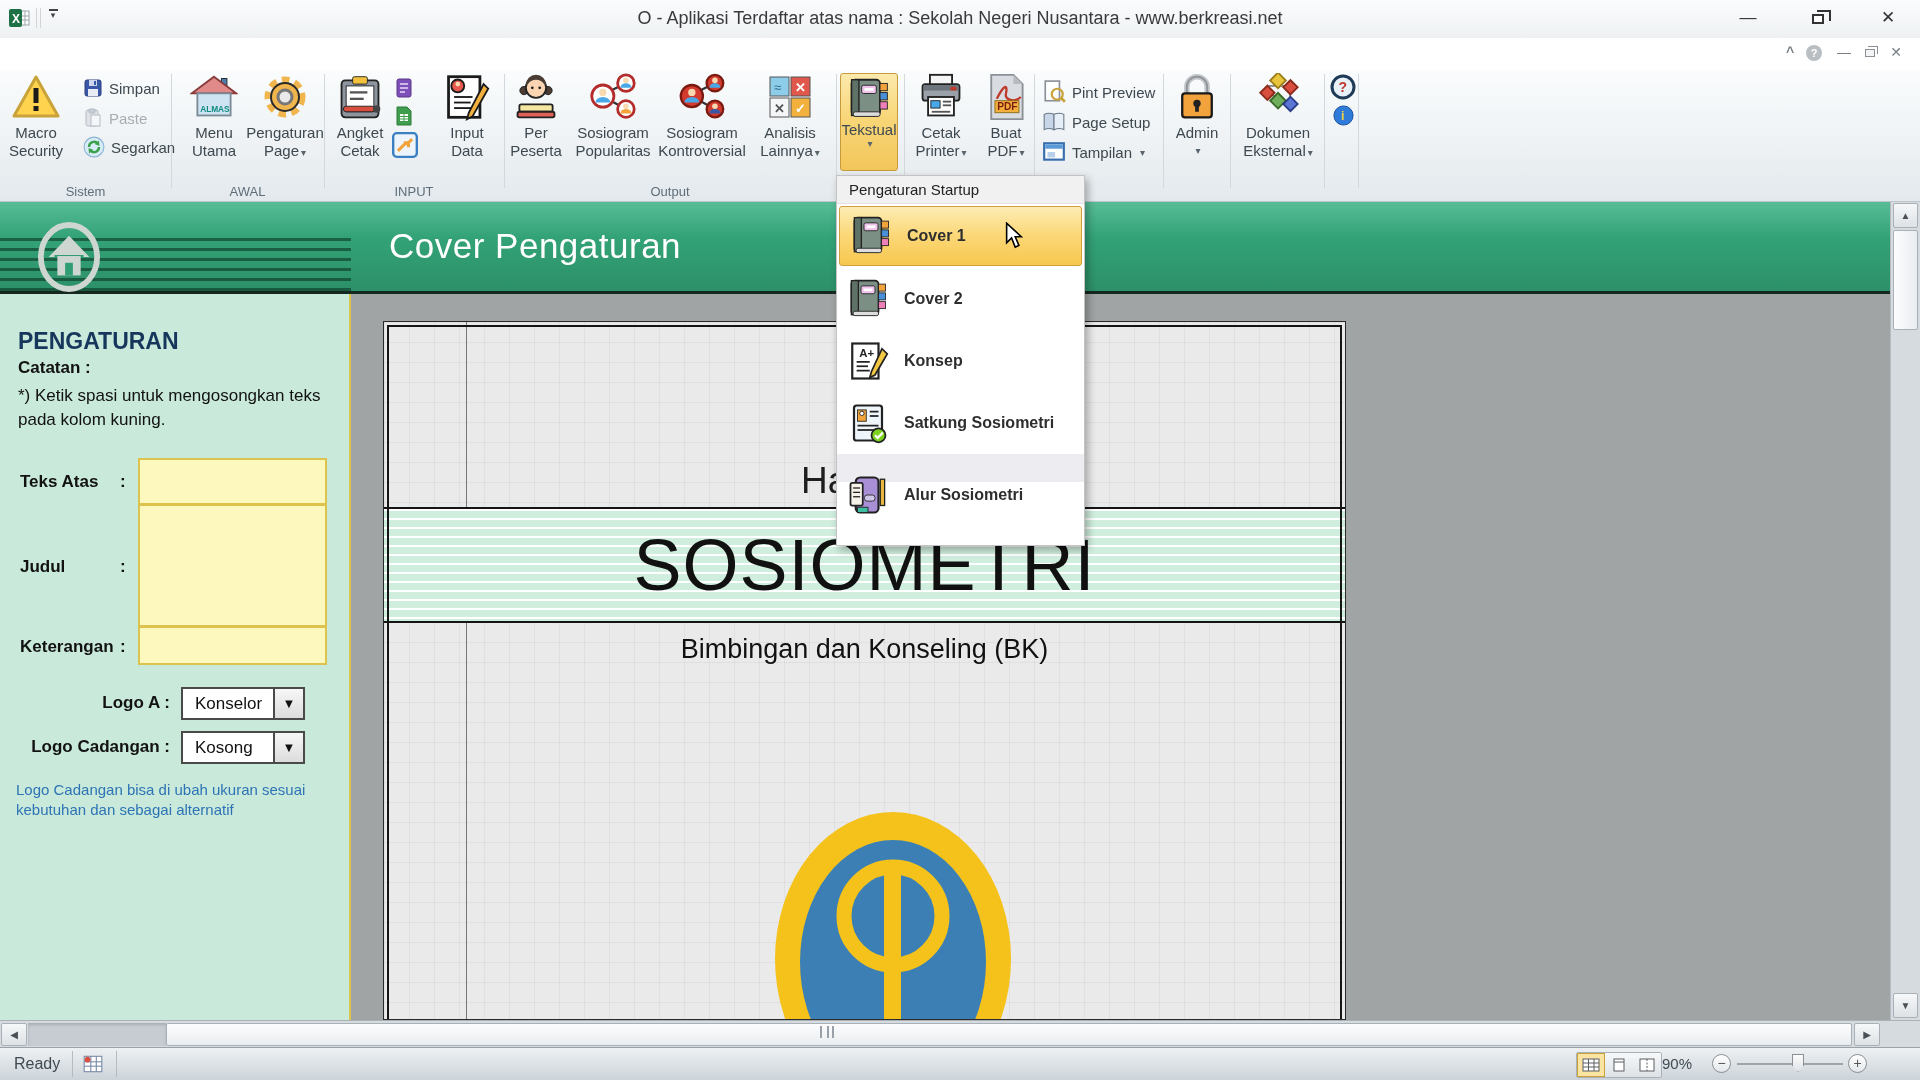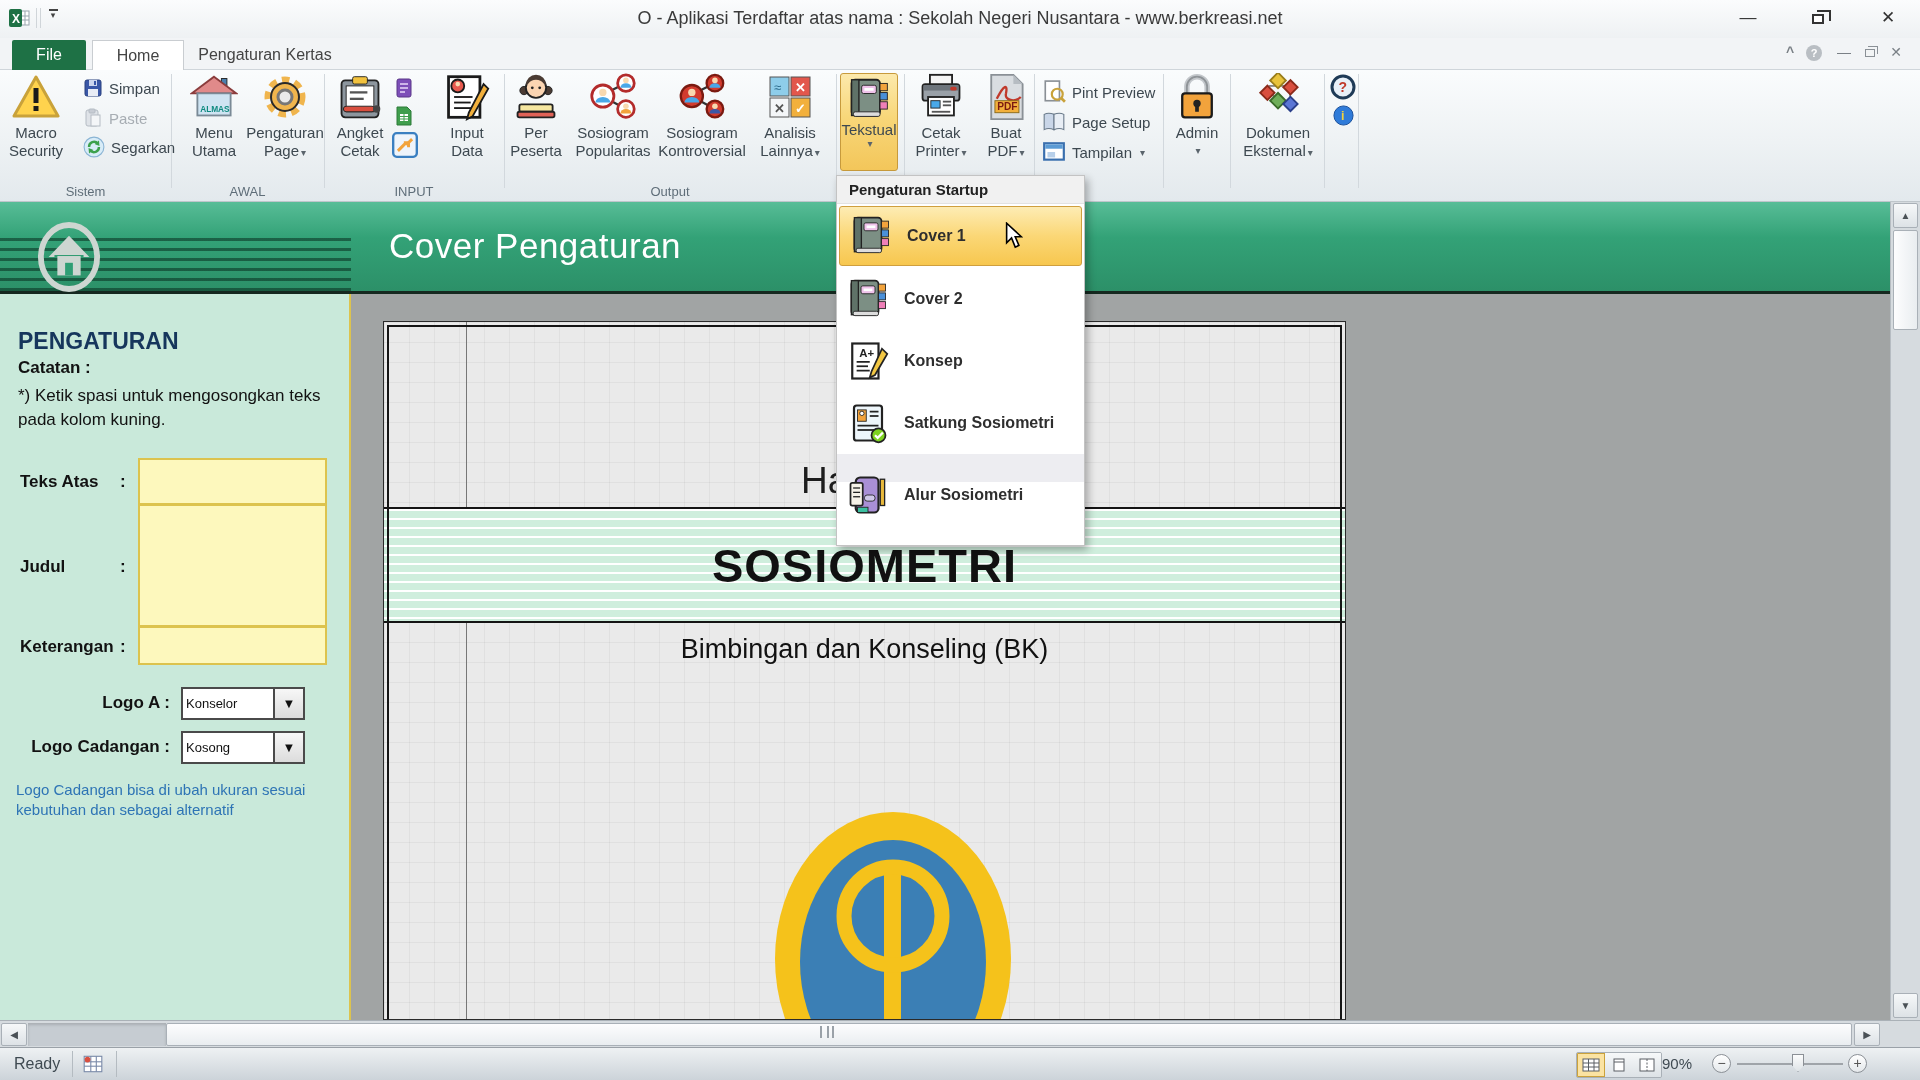--- a/index.html
+++ b/index.html
@@ -28,50 +28,50 @@
 .bigbtn{position:absolute;top:3px;display:flex;flex-direction:column;align-items:center;font-size:15px;color:#3d4850;line-height:18px;text-align:center}
 .bigbtn svg{width:48px;height:48px;margin-bottom:3px;flex:none}
 .smr{position:absolute;display:flex;align-items:center;gap:6px;font-size:15px;color:#3d4850;white-space:nowrap}
 .smr svg{flex:none}
 .gray{color:#a7adb3}
 .dd{font-size:10px;color:#5a646c;margin-left:2px}
 #btn-tekstual{position:absolute;left:840px;top:3px;width:58px;height:98px;background:linear-gradient(#fce9ac,#f8d779 45%,#f3c65a);border:1px solid #c79a3c;border-radius:3px;display:flex;flex-direction:column;align-items:center;font-size:15px;color:#3d4850;z-index:3}
 #btn-tekstual svg{width:44px;height:44px;margin-top:3px}
 
 #menu{position:absolute;left:836px;top:175px;width:249px;height:371px;background:#fff;border:1px solid #c3c3c3;box-shadow:3px 4px 8px rgba(0,0,0,.3);z-index:60}
-#menuhdr{height:28px;line-height:28px;padding-left:12px;font-size:15px;font-weight:bold;color:#222;background:#f1f1f1;border-bottom:1px solid #e2e2e2}
+#menuhdr{height:28px;line-height:28px;padding-left:12px;font-size:15px;font-weight:normal;color:#222;background:#f1f1f1;border-bottom:1px solid #e2e2e2}
 .mitem{position:absolute;left:0;width:100%;display:flex;align-items:center;font-size:16px;font-weight:bold;color:#2e2e2e}
 .mitem svg{width:42px;height:42px;margin-left:10px;flex:none}
 .mitem span{margin-left:15px}
 .mhl{left:2px;width:243px;background:linear-gradient(#fdecb4,#fbd776 50%,#f7c74f);border:1px solid #cf9f3e;border-radius:3px}
 #menugap{position:absolute;left:0;top:278px;width:100%;height:28px;background:#ededf1}
 #cursor{position:absolute;left:168px;top:46px;width:18px;height:27px;z-index:5}
 
 #band{position:absolute;left:0;top:202px;width:1920px;height:92px;background:linear-gradient(180deg,#58bd97,#33a277 40%,#2c9068);border-bottom:3px solid #15281f}
 #bandstripes{position:absolute;left:0;top:36px;bottom:0;width:351px;background:repeating-linear-gradient(180deg,rgba(8,44,30,.55) 0 3px,rgba(0,0,0,0) 3px 10px)}
 #bandtitle{position:absolute;left:389px;top:24px;font-size:35px;color:#fff;letter-spacing:.5px}
 
 #sidebar{position:absolute;left:0;top:294px;width:351px;height:726px;background:#c9e9da;border-right:2px solid #dcc34e}
 #sb-title{position:absolute;left:18px;top:34px;font-size:23px;font-weight:bold;color:#16365c}
 .sb-b{font-weight:bold;color:#121212}
 .sb-t{position:absolute;font-size:17px;color:#121212}
 .ybox{position:absolute;left:138px;width:189px;background:#fdf8bd;border:2px solid #dcc34e}
 .sel{position:absolute;left:181px;width:124px;height:33px;background:#fff;border:2px solid #4a4a4a;display:flex;align-items:center}
-.sel .val{flex:1;padding-left:3px;font-size:13px;color:#111}
+.sel .val{flex:1;padding-left:12px;font-size:17px;color:#111}
 .sel .arrow{width:30px;height:100%;border-left:2px solid #4a4a4a;background:linear-gradient(#f7f7f7,#dcdcdc);display:flex;align-items:center;justify-content:center;font-size:13px;color:#111}
 #sb-note{position:absolute;left:18px;top:90px;width:305px;font-size:17px;line-height:24px;color:#121212}
 #sb-foot{position:absolute;left:16px;top:486px;width:320px;font-size:15px;line-height:20px;color:#2e74b5}
 
 #main{position:absolute;left:351px;top:294px;width:1539px;height:726px;background:#a1a4a4}
 #paper{position:absolute;left:32px;top:27px;width:963px;height:699px;background:#eaeaea;border:1px solid #2a2a2a;overflow:hidden;background-image:linear-gradient(rgba(0,0,0,.045) 1px,transparent 1px),linear-gradient(90deg,rgba(0,0,0,.045) 1px,transparent 1px);background-size:25px 20px}
 #paperin{position:absolute;left:3px;top:3px;right:3px;bottom:-4px;border:2px solid #151515;pointer-events:none}
 #colline{position:absolute;left:82px;top:0;bottom:0;width:1px;background:#777}
 #mintband{position:absolute;left:0;top:185px;width:100%;height:116px;background:repeating-linear-gradient(180deg,#fff 0 2px,#cfeedd 2px 9px);border-top:2px solid #141414;border-bottom:2px solid #141414;display:flex;align-items:center;justify-content:center}
 #docword{position:absolute;left:417px;top:138px;font-size:37px;color:#1d1d1d}
-#doctitle{font-size:47px;font-weight:bold;color:#111;letter-spacing:1px}
+#doctitle{font-size:72px;font-weight:normal;color:#111;letter-spacing:1px}
 #docsub{position:absolute;left:0;top:312px;width:100%;text-align:center;font-size:27px;color:#111}
 #biglogo{position:absolute;left:388px;top:487px}
 
 #hscroll{position:absolute;left:0;top:1020px;width:1920px;height:27px;background:#d6dbdf;border-top:1px solid #aab1b7}
 .scbtn{position:absolute;top:2px;height:23px;background:linear-gradient(#f6f8f9,#dde2e6);border:1px solid #a9b0b7;border-radius:2px;text-align:center;font-size:10px;color:#4a5156;line-height:22px}
 #htrack{position:absolute;left:28px;top:2px;width:138px;height:23px;background:#c6ccd2;box-shadow:inset 0 2px 3px rgba(0,0,0,.15)}
 #hthumb{position:absolute;left:166px;top:2px;width:1686px;height:23px;background:linear-gradient(#fdfdfe,#e9edf0);border:1px solid #a9b0b7;border-radius:2px}
 #hgrip{position:absolute;left:820px;top:5px;width:14px;height:12px;border-left:2px solid #9aa1a8;border-right:2px solid #9aa1a8;background:linear-gradient(90deg,transparent 5px,#9aa1a8 5px,#9aa1a8 7px,transparent 7px)}
 #vscroll{position:absolute;left:1890px;top:202px;width:30px;height:818px;background:#d6dbdf;border-left:1px solid #b6bcc2}
 .vbtn{position:absolute;left:2px;width:25px;height:25px;background:linear-gradient(#f6f8f9,#dde2e6);border:1px solid #a9b0b7;border-radius:2px;text-align:center;font-size:10px;color:#4a5156;line-height:24px}
@@ -107,25 +107,20 @@
     <div class="abs" style="left:46px;top:9px;width:14px;text-align:center">
       <div style="border-top:2px solid #444;width:9px;margin:0 auto"></div>
       <div style="font-size:9px;color:#444;line-height:9px">▾</div>
     </div>
     <div id="apptitle">O  -  Aplikasi Terdaftar atas nama :  Sekolah Negeri Nusantara  -  www.berkreasi.net</div>
     <div class="winbtn" style="left:1723px">—</div>
     <div class="winbtn" style="left:1793px"><span class="rsico"></span></div>
     <div class="winbtn" style="left:1863px">✕</div>
   </div>
 
-  <div id="tabrow">
-    <div class="tab" id="tab-file">File</div>
-    <div class="tab" id="tab-home">Home</div>
-    <div class="tab" id="tab-kertas">Pengaturan Kertas</div>
-  </div>
   <div class="minitb" style="left:1780px;width:20px;font-weight:bold">^</div>
   <div class="minitb" style="left:1804px;width:20px"><span style="display:inline-block;width:16px;height:16px;border-radius:50%;background:#b9bec3;color:#fff;font-size:11px;line-height:16px;font-weight:bold">?</span></div>
   <div class="minitb" style="left:1834px;width:20px">—</div>
   <div class="minitb" style="left:1860px;width:20px"><span class="rsico-sm"></span></div>
   <div class="minitb" style="left:1886px;width:20px">✕</div>
 
   <div id="ribbon">
     <div class="vsep" style="left:171px"></div>
     <div class="vsep" style="left:324px"></div>
     <div class="vsep" style="left:504px"></div>

